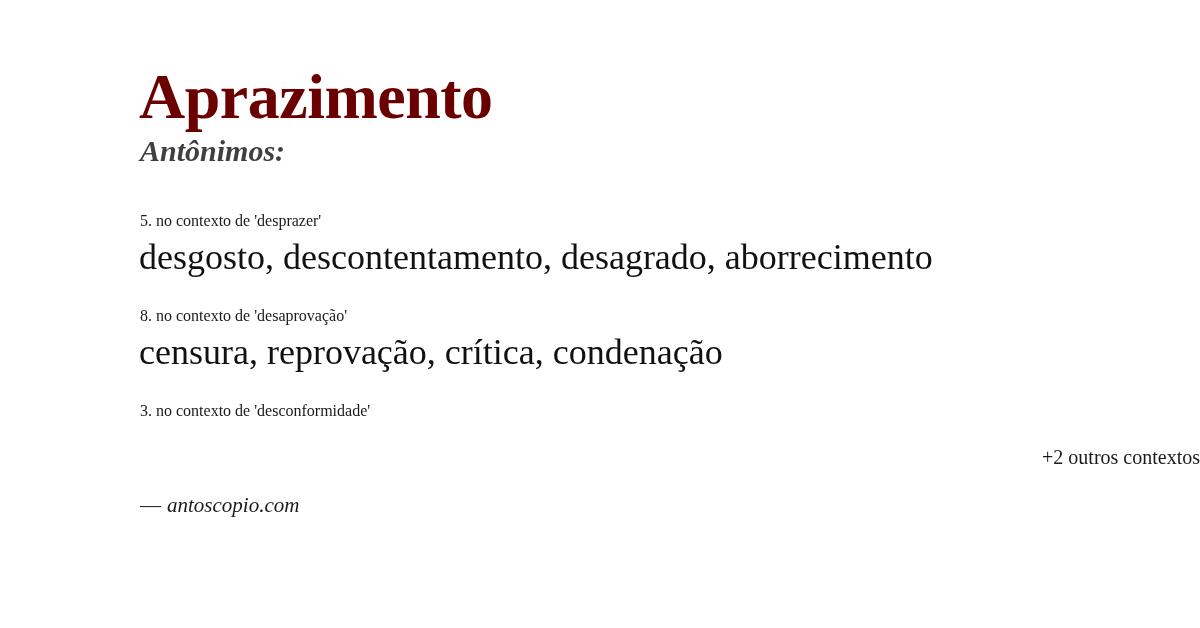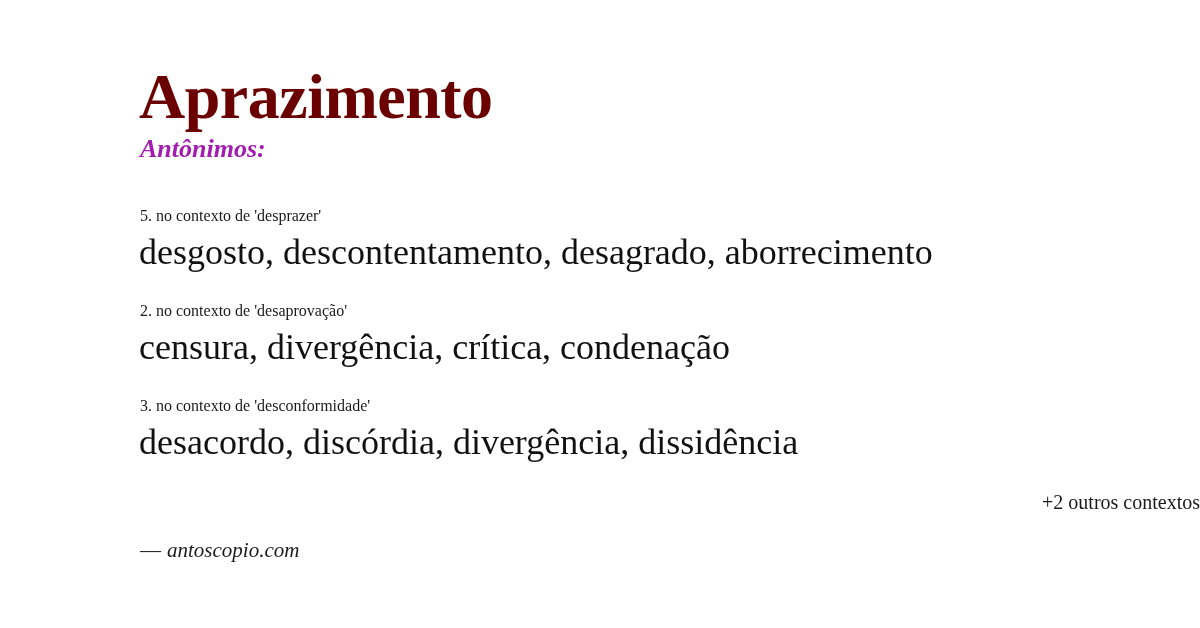--- a/index.html
+++ b/index.html
@@ -24,24 +24,24 @@
     font-family: "Liberation Serif", "DejaVu Serif", serif;
     font-size: 64px;
     font-weight: bold;
     color: #6b0000;
     line-height: 1.08;
     letter-spacing: -0.5px;
     margin: 0;
   }
   .subtitle {
     font-family: "Liberation Serif", "DejaVu Serif", serif;
-    font-size: 26px;
+    font-size: 30px;
     font-weight: bold;
     font-style: italic;
-    color: #a21caf;
+    color: #404040;
     margin: 2px 0 12px 1px;
     line-height: 1.2;
   }
   .senses {
     margin-top: 42px;
   }
   .sense {
     margin-bottom: 25px;
   }
   .sense-context {
@@ -87,27 +87,26 @@
   <div class="subtitle">Antônimos:</div>
 
   <div class="senses">
 
     <div class="sense">
       <div class="sense-context">5. no contexto de 'desprazer'</div>
       <div class="sense-synonyms">desgosto, descontentamento, desagrado, aborrecimento</div>
     </div>
 
     <div class="sense">
-      <div class="sense-context">2. no contexto de 'desaprovação'</div>
-      <div class="sense-synonyms">censura, divergência, crítica, condenação</div>
+      <div class="sense-context">8. no contexto de 'desaprovação'</div>
+      <div class="sense-synonyms">censura, reprovação, crítica, condenação</div>
     </div>
 
     <div class="sense">
       <div class="sense-context">3. no contexto de 'desconformidade'</div>
-      <div class="sense-synonyms">desacordo, discórdia, divergência, dissidência</div>
     </div>
 
   </div>
 
   <div class="more-contexts">+2 outros contextos</div>
 
   <div class="source">
     <span class="dash">—</span><span>antoscopio.com</span>
   </div>
 

